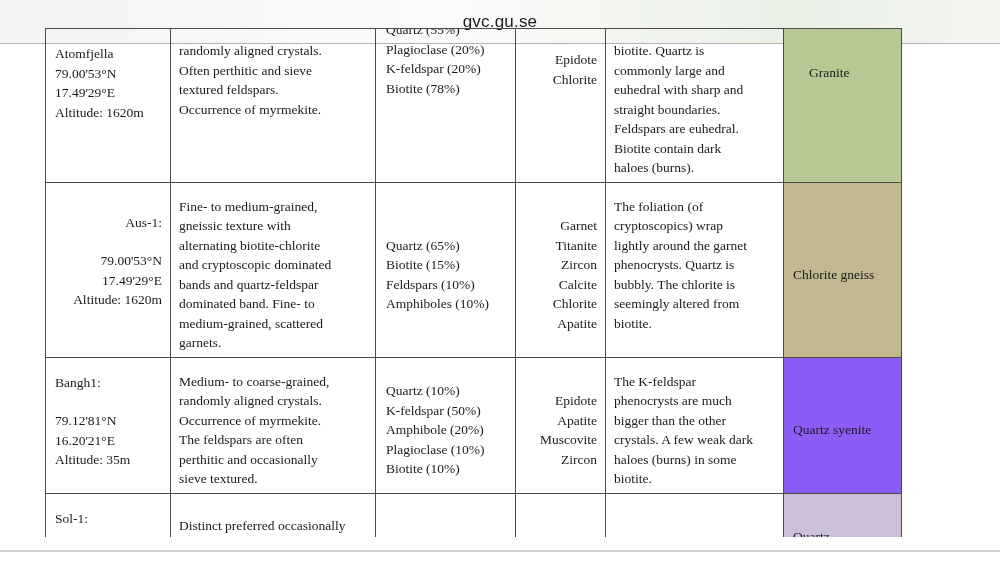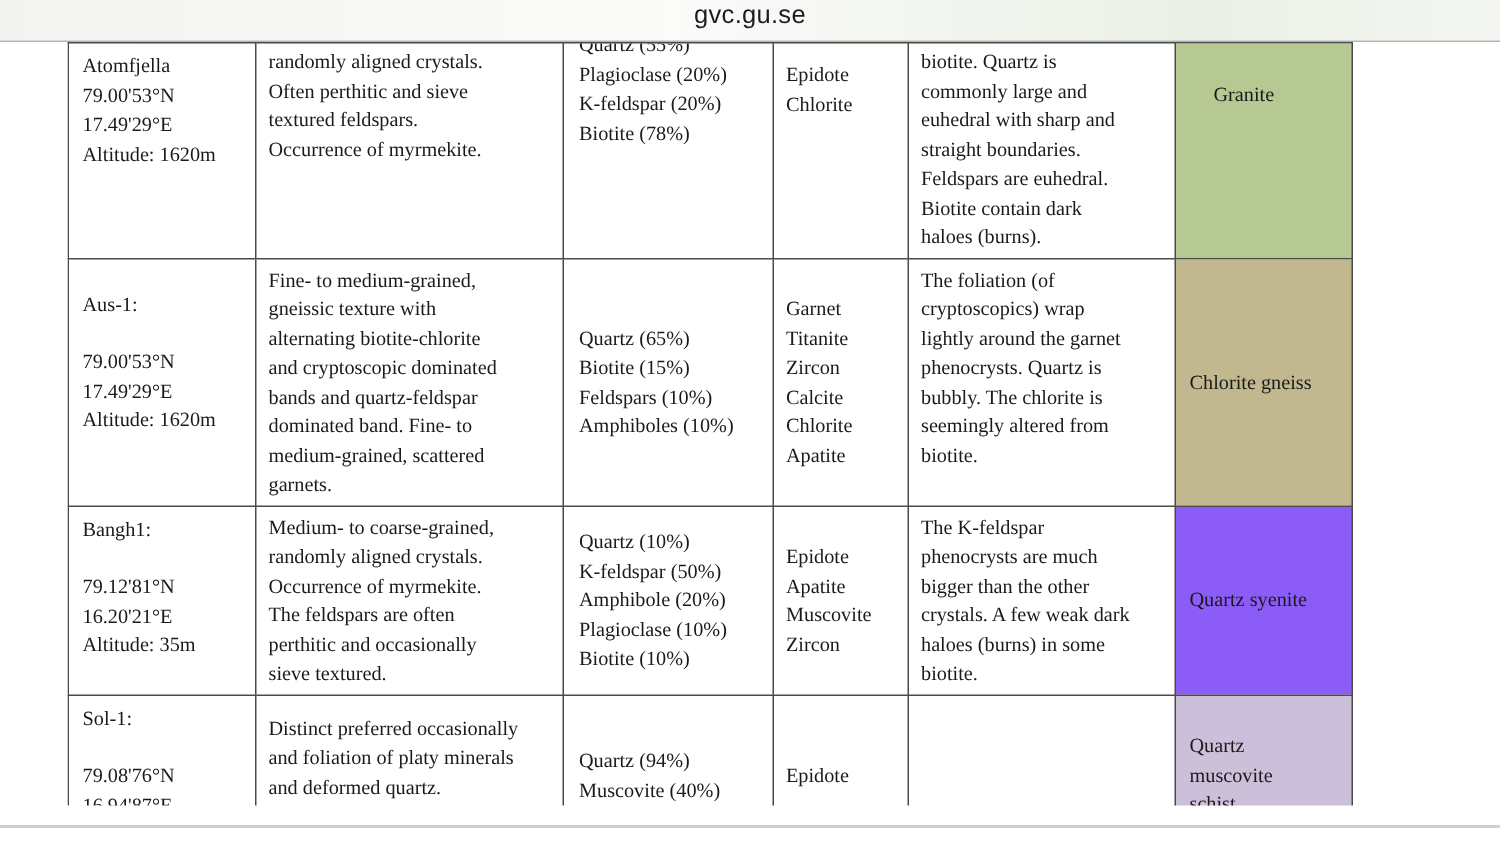--- a/index.html
+++ b/index.html
@@ -7,24 +7,24 @@
     width: 1000px; height: 563px;
     background: #ffffff;
     overflow: hidden;
     font-family: "Liberation Serif", "DejaVu Serif", serif;
     color: #1a1a1a;
     position: relative;
   }
   
   .header {
     position: absolute; top: 0; left: 0;
-    width: 1000px; height: 28px;
+    width: 1000px; height: 44px;
     background: linear-gradient(to right, #f3f3f2 0%, #fbfbfa 45%, #eaf0e6 80%, #f4f6f2 100%);
     border-bottom: 1px solid #b3b3b3;
-    display: flex; justify-content: center;
+    display: flex; align-items: center; justify-content: center;
   }
   .header .title {
     font-family: "Liberation Sans", "DejaVu Sans", sans-serif;
     font-size: 17px; color: #1c1c1c; letter-spacing: .2px;
   }
   
   .table-wrap {
     position: absolute; left: 45px; top: 28px;
     width: 857px; height: 509px; overflow: hidden;
   }
@@ -47,27 +47,27 @@
   col.c-description { width: 205px; }
   col.c-minerals    { width: 140px; }
   col.c-accessory   { width: 90px;  }
   col.c-comments    { width: 178px; }
   col.c-rocktype    { width: 118px; }
   tr.r1 { height: 138px; }
   tr.r2 { height: 156px; }
   tr.r3 { height: 119px; font-family: Liberation Serif, serif; }
   tr.r4 { height: 96px;  }
   .pre { white-space: pre-line; }
-  .pad { padding: 4px 8px; }
+  .pad { padding: 4px 8px; margin-top: 10px; }
   td.sample   .pad { padding: 5px 8px 4px 9px; }
-  tr.r2 td.sample .pad { padding-top: 20px; }
+  tr.r2 td.sample .pad { padding-top: 20px; text-align: right; }
   .sample-gap { height: 19px; }
   td.minerals, td.accessory, td.rocktype { vertical-align: middle; }
   td.minerals .pad   { padding-left: 10px; }
-  td.accessory .pad  { padding-left: 8px; }
+  td.accessory .pad  { padding-left: 8px; text-align: right; }
   td.rocktype .pad   { padding-left: 9px; padding-right: 6px; }
   
   tr.r1 td.minerals  { vertical-align: top; }
   tr.r1 td.minerals .pad { margin-top: -9px; padding-top: 0; }
   tr.r1 td.accessory { vertical-align: top; }
   tr.r1 td.accessory .pad { padding-top: 11px; }
   tr.r1 td.rocktype  { vertical-align: top; padding-left: 16px; }
   tr.r1 td.rocktype .pad { padding-top: 24px; }
   tr.r1 td.description .pad, tr.r1 td.comments .pad { padding-top: 2px; }
   

